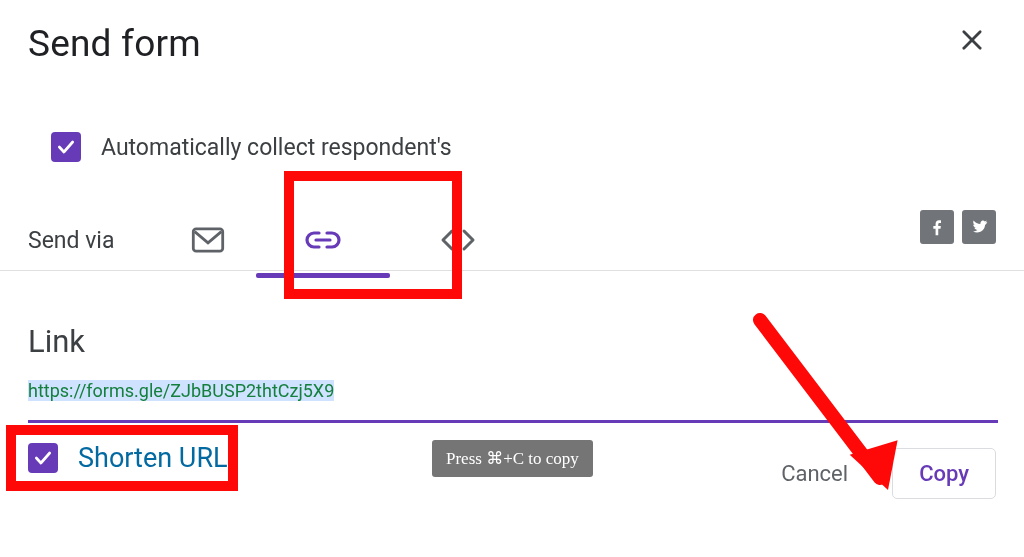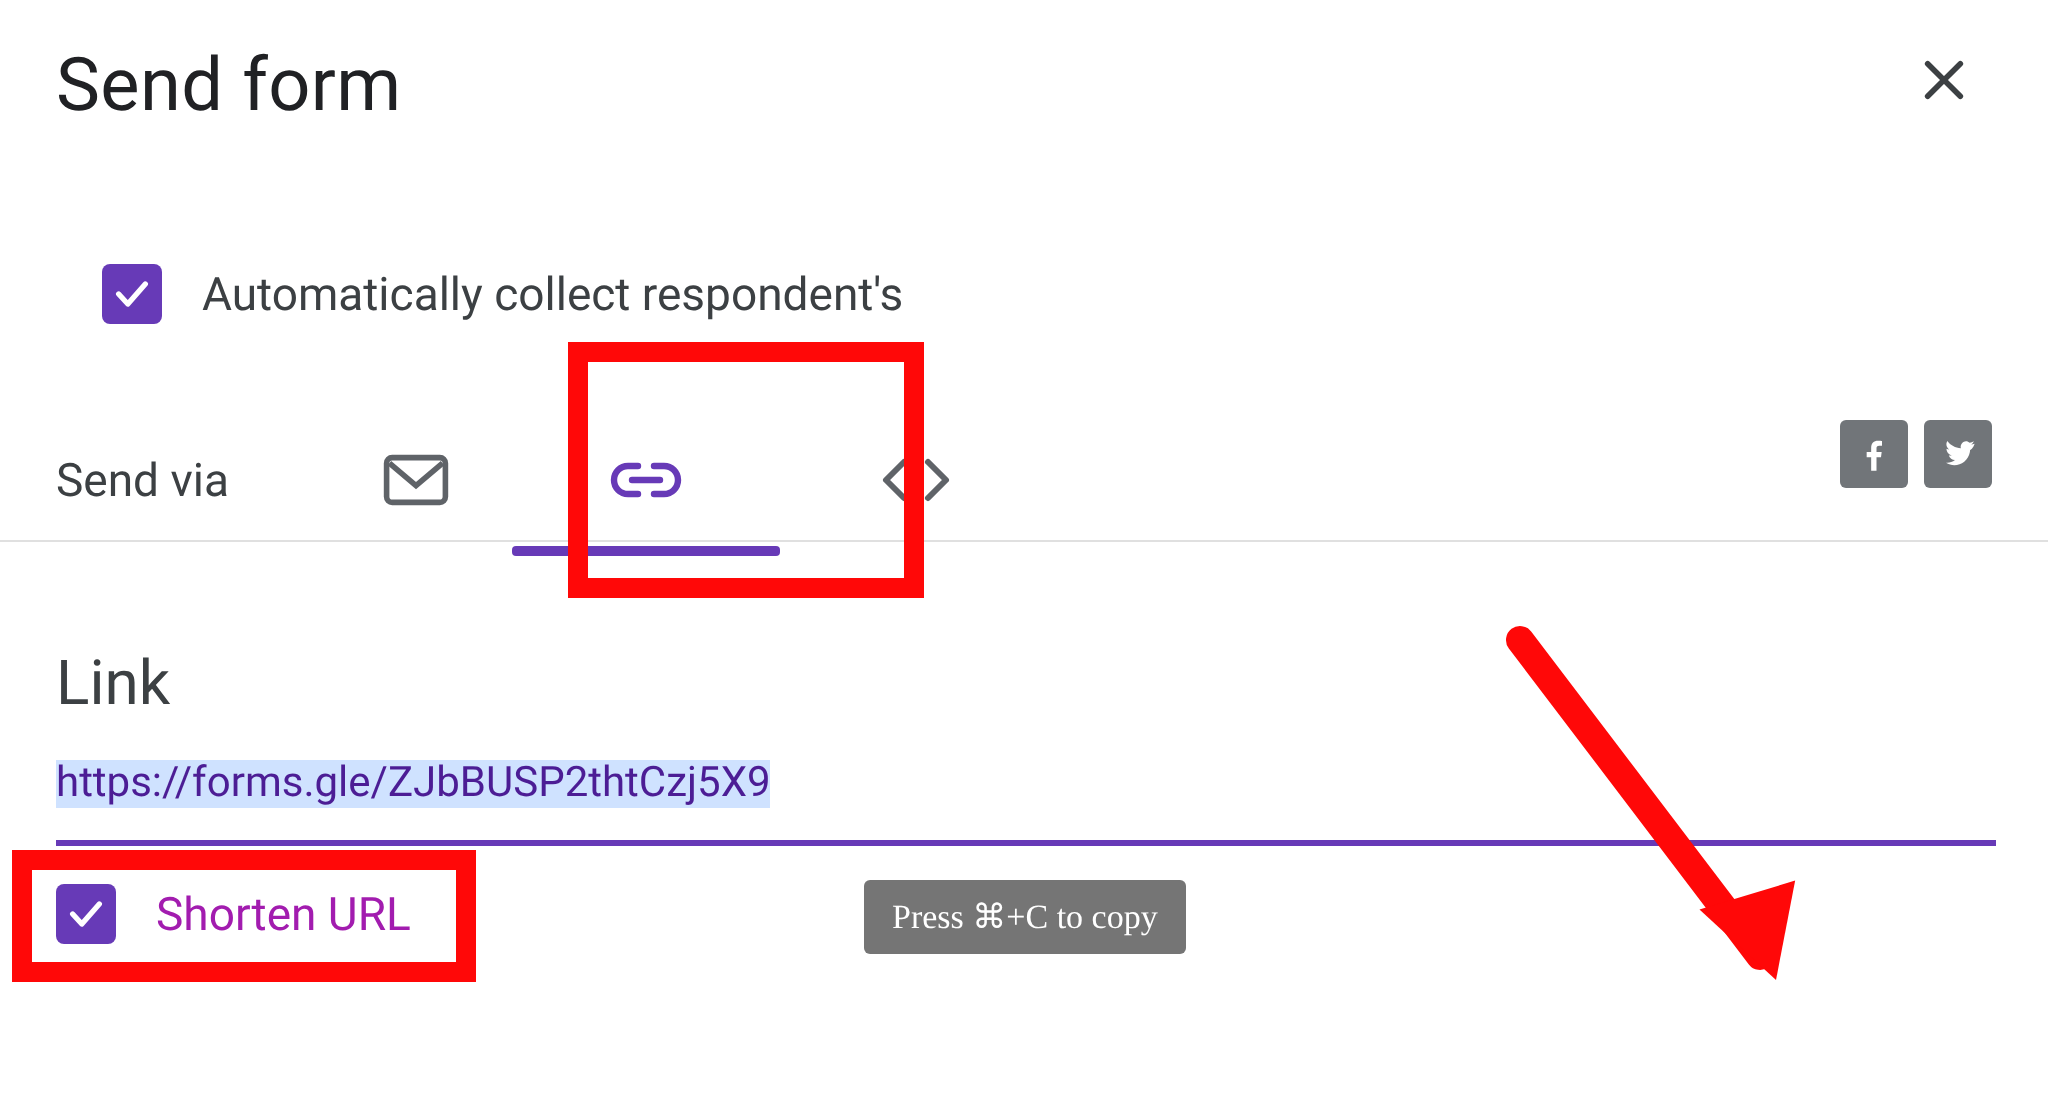--- a/index.html
+++ b/index.html
@@ -156,22 +156,22 @@
     font-size: 31px;
     color: #3c4043;
   }
   .link-field-wrap {
     position: absolute;
     left: 28px;
     top: 380px;
     width: 970px;
   }
   .link-text {
-    font-size: 21px;
-    color: #4c1d95;
+    font-size: 18px;
+    color: #15803d;
     display: inline;
     background: #cfe2ff;
     padding: 0 0;
   }
   .link-underline {
     position: absolute;
     left: 28px;
     top: 420px;
     width: 970px;
     height: 3px;
@@ -180,22 +180,22 @@
 
   
   .shorten-row {
     position: absolute;
     left: 28px;
     top: 442px;
     display: flex;
     align-items: center;
   }
   .shorten-label {
-    font-size: 23px;
-    color: #a21caf;
+    font-size: 27px;
+    color: #0369a1;
   }
 
   
   .tooltip {
     position: absolute;
     left: 432px;
     top: 440px;
     background: #757575;
     color: #fff;
     font-size: 17px;
@@ -321,20 +321,24 @@
     <div class="checkbox">
       <svg width="20" height="20" viewBox="0 0 24 24" fill="none" stroke-width="3.2" stroke-linecap="round" stroke-linejoin="round">
         <polyline points="4 12 9.5 18 20 6"></polyline>
       </svg>
     </div>
     <div class="shorten-label">Shorten URL</div>
   </div>
 
   <div class="tooltip">Press ⌘+C to copy</div>
 
+  <div class="footer">
+    <div class="btn btn-cancel">Cancel</div>
+    <div class="btn btn-copy">Copy</div>
+  </div>
 
   <div class="hl hl-link-tab"></div>
   <div class="hl hl-shorten"></div>
 
   <svg class="arrow" style="left:740px; top:300px;" width="190" height="230" viewBox="0 0 190 230">
     <defs></defs>
     <line x1="20" y1="20" x2="140" y2="178" stroke="#ff0808" stroke-width="14" stroke-linecap="round"></line>
     <polygon points="148,190 100,170 140,140" fill="#ff0808" transform="rotate(20 148 190)"></polygon>
   </svg>
 

